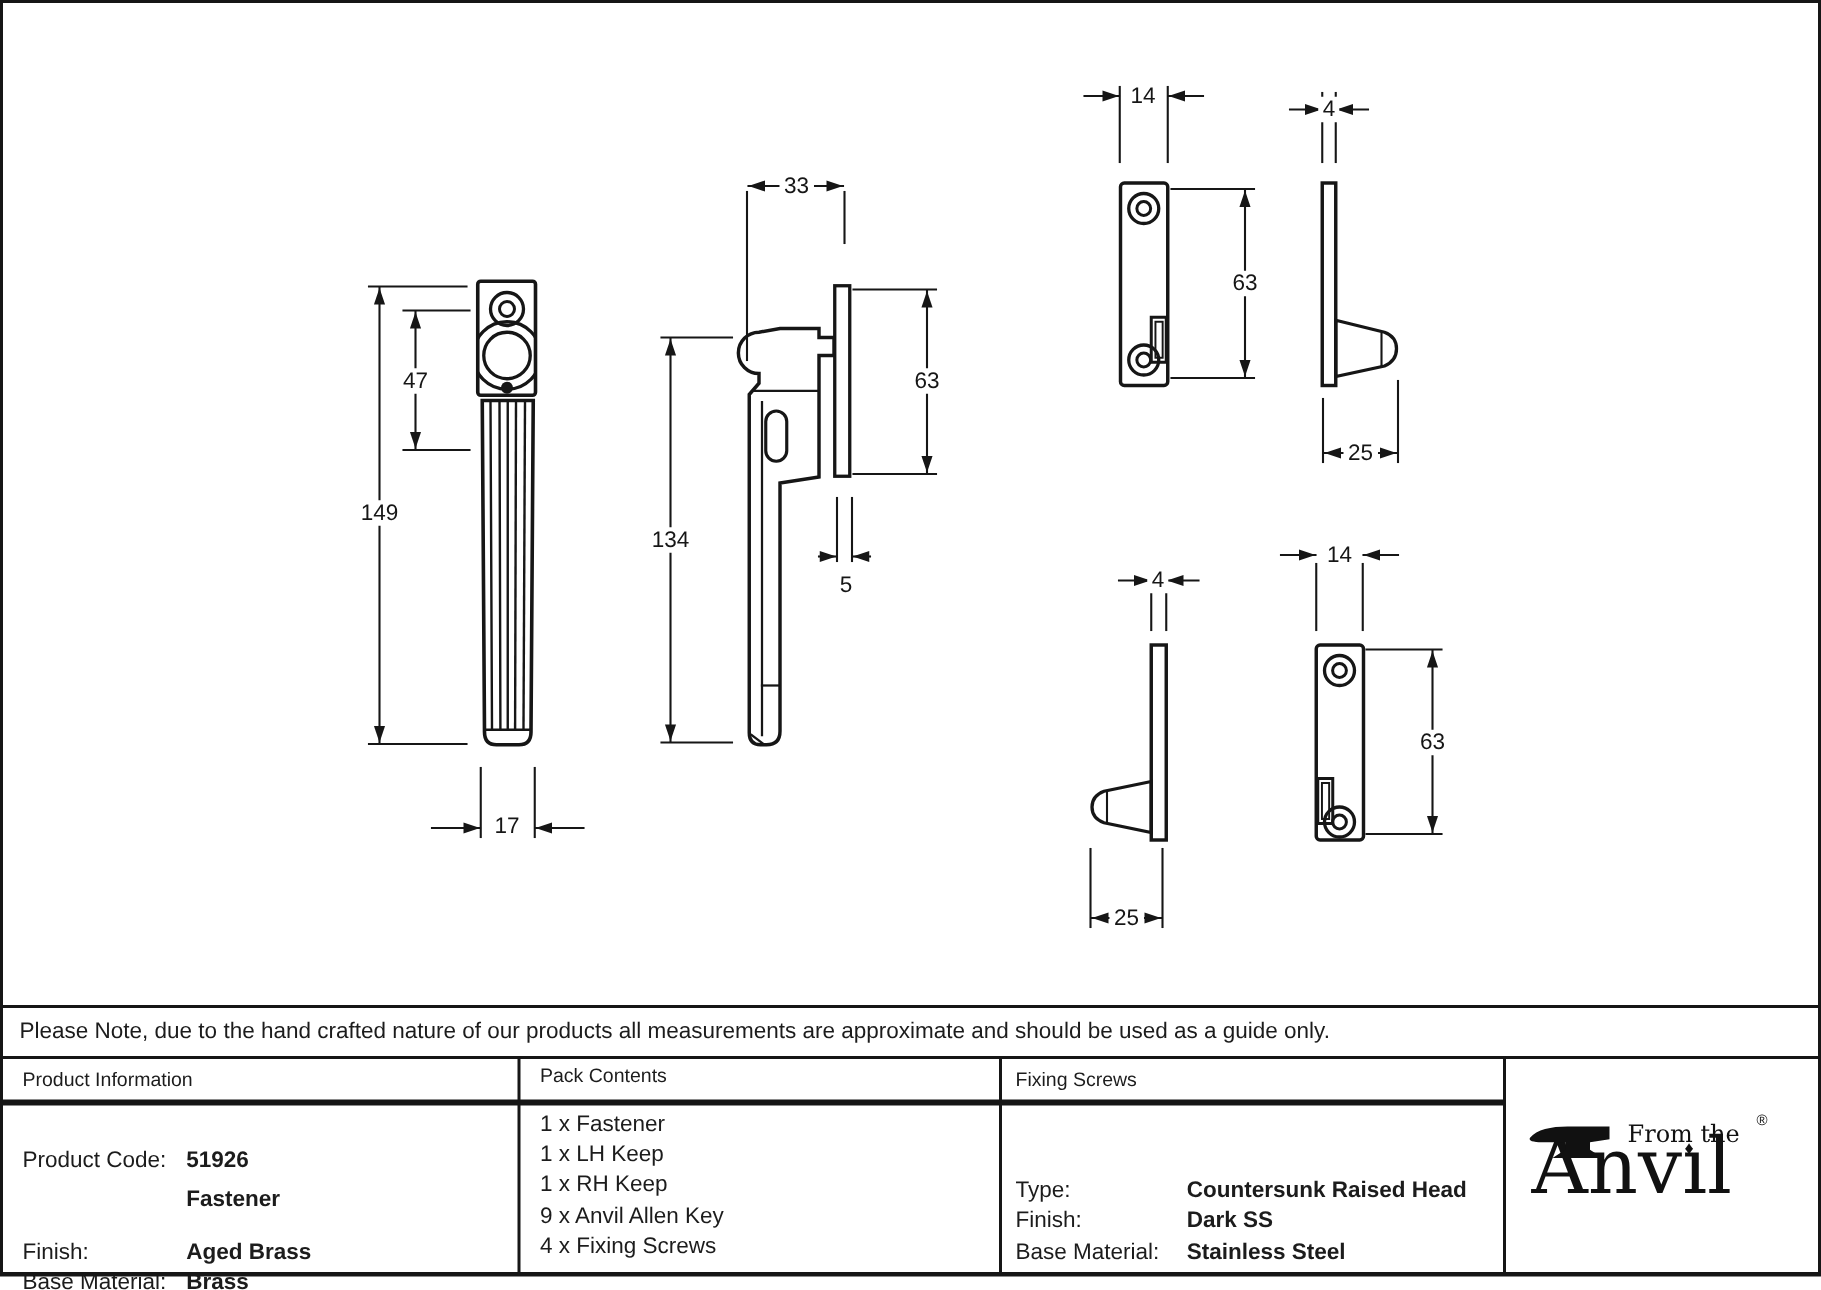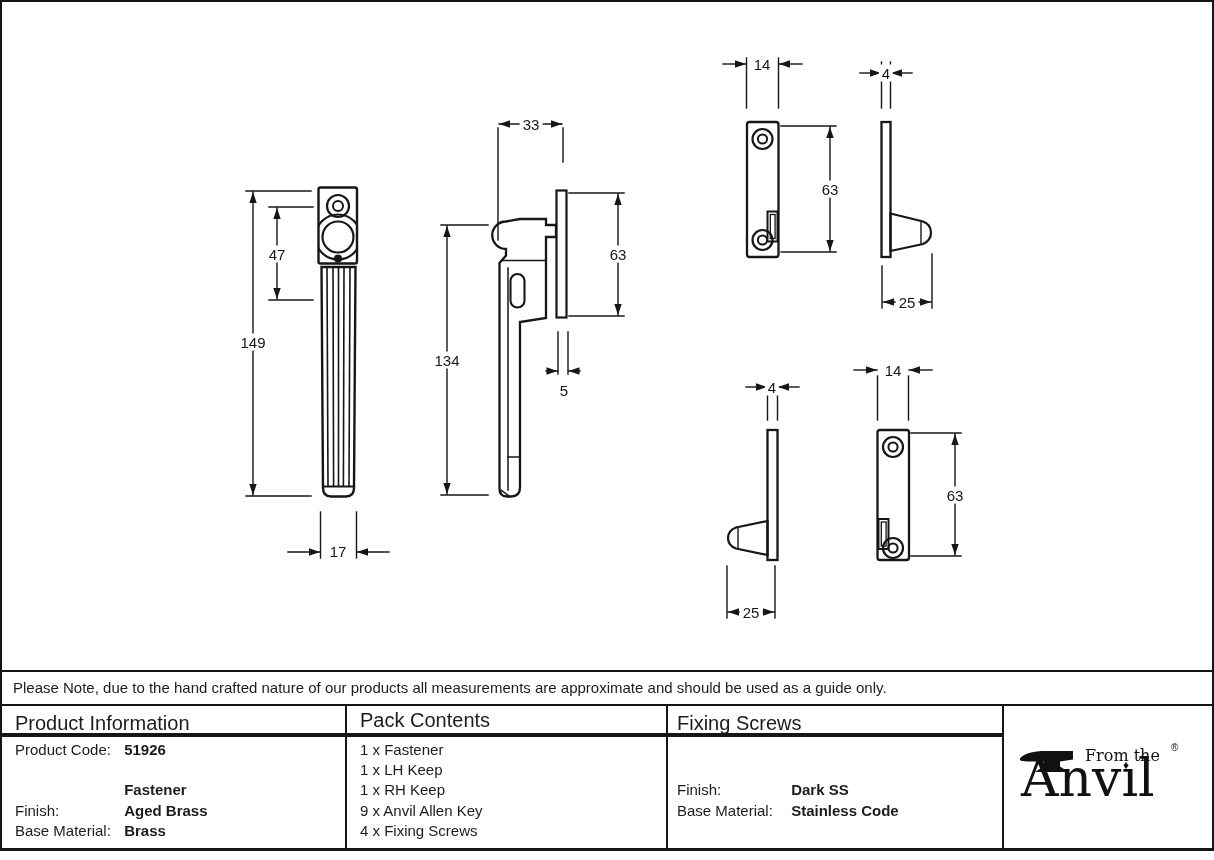--- a/index.html
+++ b/index.html
@@ -9,23 +9,23 @@
          border:2px solid #161616;border-bottom-width:3px;box-sizing:border-box;pointer-events:none;}
   .draw-area{position:absolute;left:0;top:0;width:1214px;height:670px;}
   .dim{position:absolute;transform:translate(-50%,-50%);font-size:15px;line-height:1;
        background:#fff;padding:1px 3px;white-space:nowrap;color:#161616;}
   
   .hline{position:absolute;left:0;width:1214px;height:2px;background:#161616;}
   .hline.thick{height:4px;width:1004px;}
   .vline{position:absolute;top:706px;height:142px;width:2px;background:#161616;}
   
   .note-text{position:absolute;left:13px;top:679px;font-size:15px;}
-  .cell-header{position:absolute;font-size:20px;}
+  .cell-header{position:absolute;font-size:13px;}
   .trow{position:absolute;font-size:15px;height:20px;line-height:20px;white-space:nowrap;}
-  .tlabel{display:inline-block;}
+  .tlabel{display:inline-block;margin-top:24px;}
   .tvalue{display:inline-block;font-weight:bold;}
   
   .logo-box{position:absolute;left:1002px;top:706px;width:210px;height:142px;
             display:flex;align-items:center;justify-content:center;}
   .anvil-logo{position:relative;width:172px;height:66px;}
   .brand{position:absolute;left:0;top:8px;font-family:"DejaVu Serif",serif;font-size:52px;
          line-height:1;display:flex;align-items:flex-end;color:#111;}
   .anvil-icon{position:absolute;left:-3px;top:6px;width:58px;height:25px;}
   .fromthe{position:absolute;left:64px;top:2px;font-family:"DejaVu Serif",serif;font-size:16px;color:#111;}
   .idot{position:absolute;left:102px;top:14px;font-size:12px;color:#111;}
@@ -222,27 +222,31 @@
     <span class="tlabel" style="width:105px">Base Material:</span>
     <span class="tvalue">Brass</span>
   </div>
 
   <div class="trow" style="left:360px;top:740px">1 x Fastener</div>
   <div class="trow" style="left:360px;top:760px">1 x LH Keep</div>
   <div class="trow" style="left:360px;top:780px">1 x RH Keep</div>
   <div class="trow" style="left:360px;top:801px">9 x Anvil Allen Key</div>
   <div class="trow" style="left:360px;top:821px">4 x Fixing Screws</div>
 
+  <div class="trow" style="left:677px;top:760px">
+    <span class="tlabel" style="width:110px">Type:</span>
+    <span class="tvalue">Countersunk Raised Head</span>
+  </div>
   <div class="trow" style="left:677px;top:780px">
     <span class="tlabel" style="width:110px">Finish:</span>
     <span class="tvalue">Dark SS</span>
   </div>
   <div class="trow" style="left:677px;top:801px">
     <span class="tlabel" style="width:110px">Base Material:</span>
-    <span class="tvalue">Stainless Code</span>
+    <span class="tvalue">Stainless Steel</span>
   </div>
 
   <div class="logo-box">
     <div class="anvil-logo">
       <span class="fromthe">From the</span>
       <div class="brand">
           <span>A</span>
           <span>nv</span>
           <span>ı</span>
           <span>l</span>

